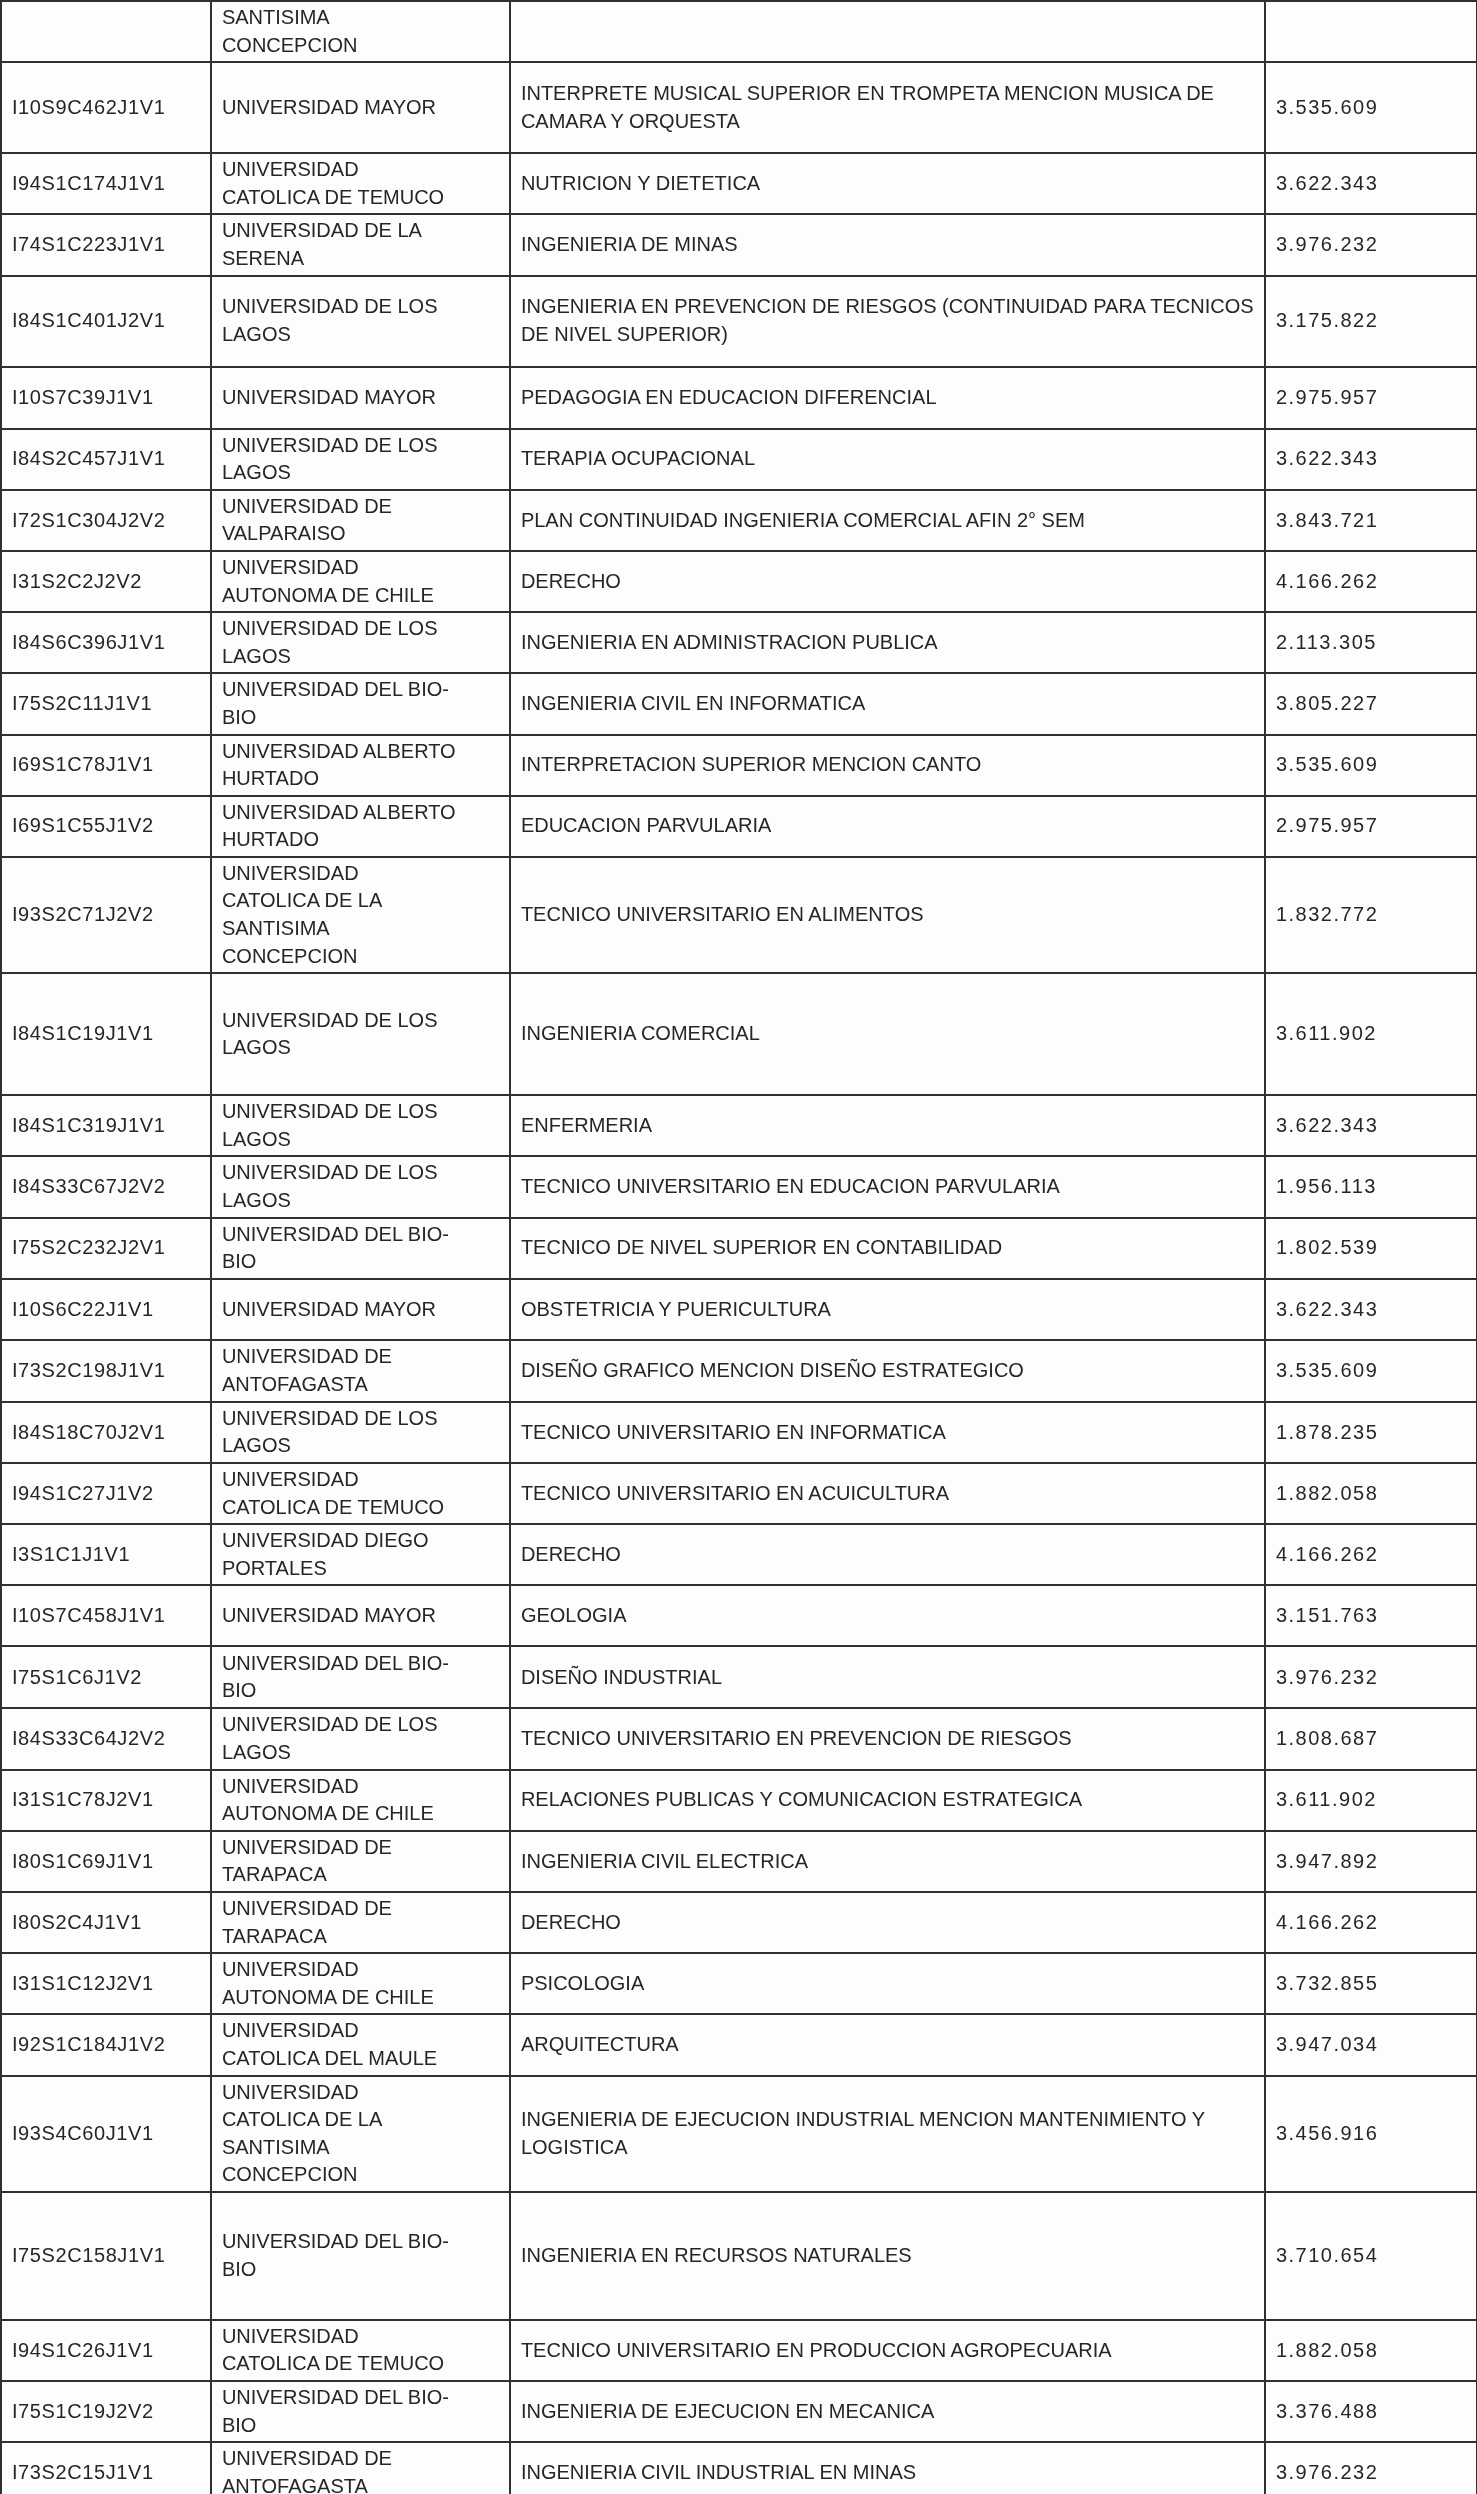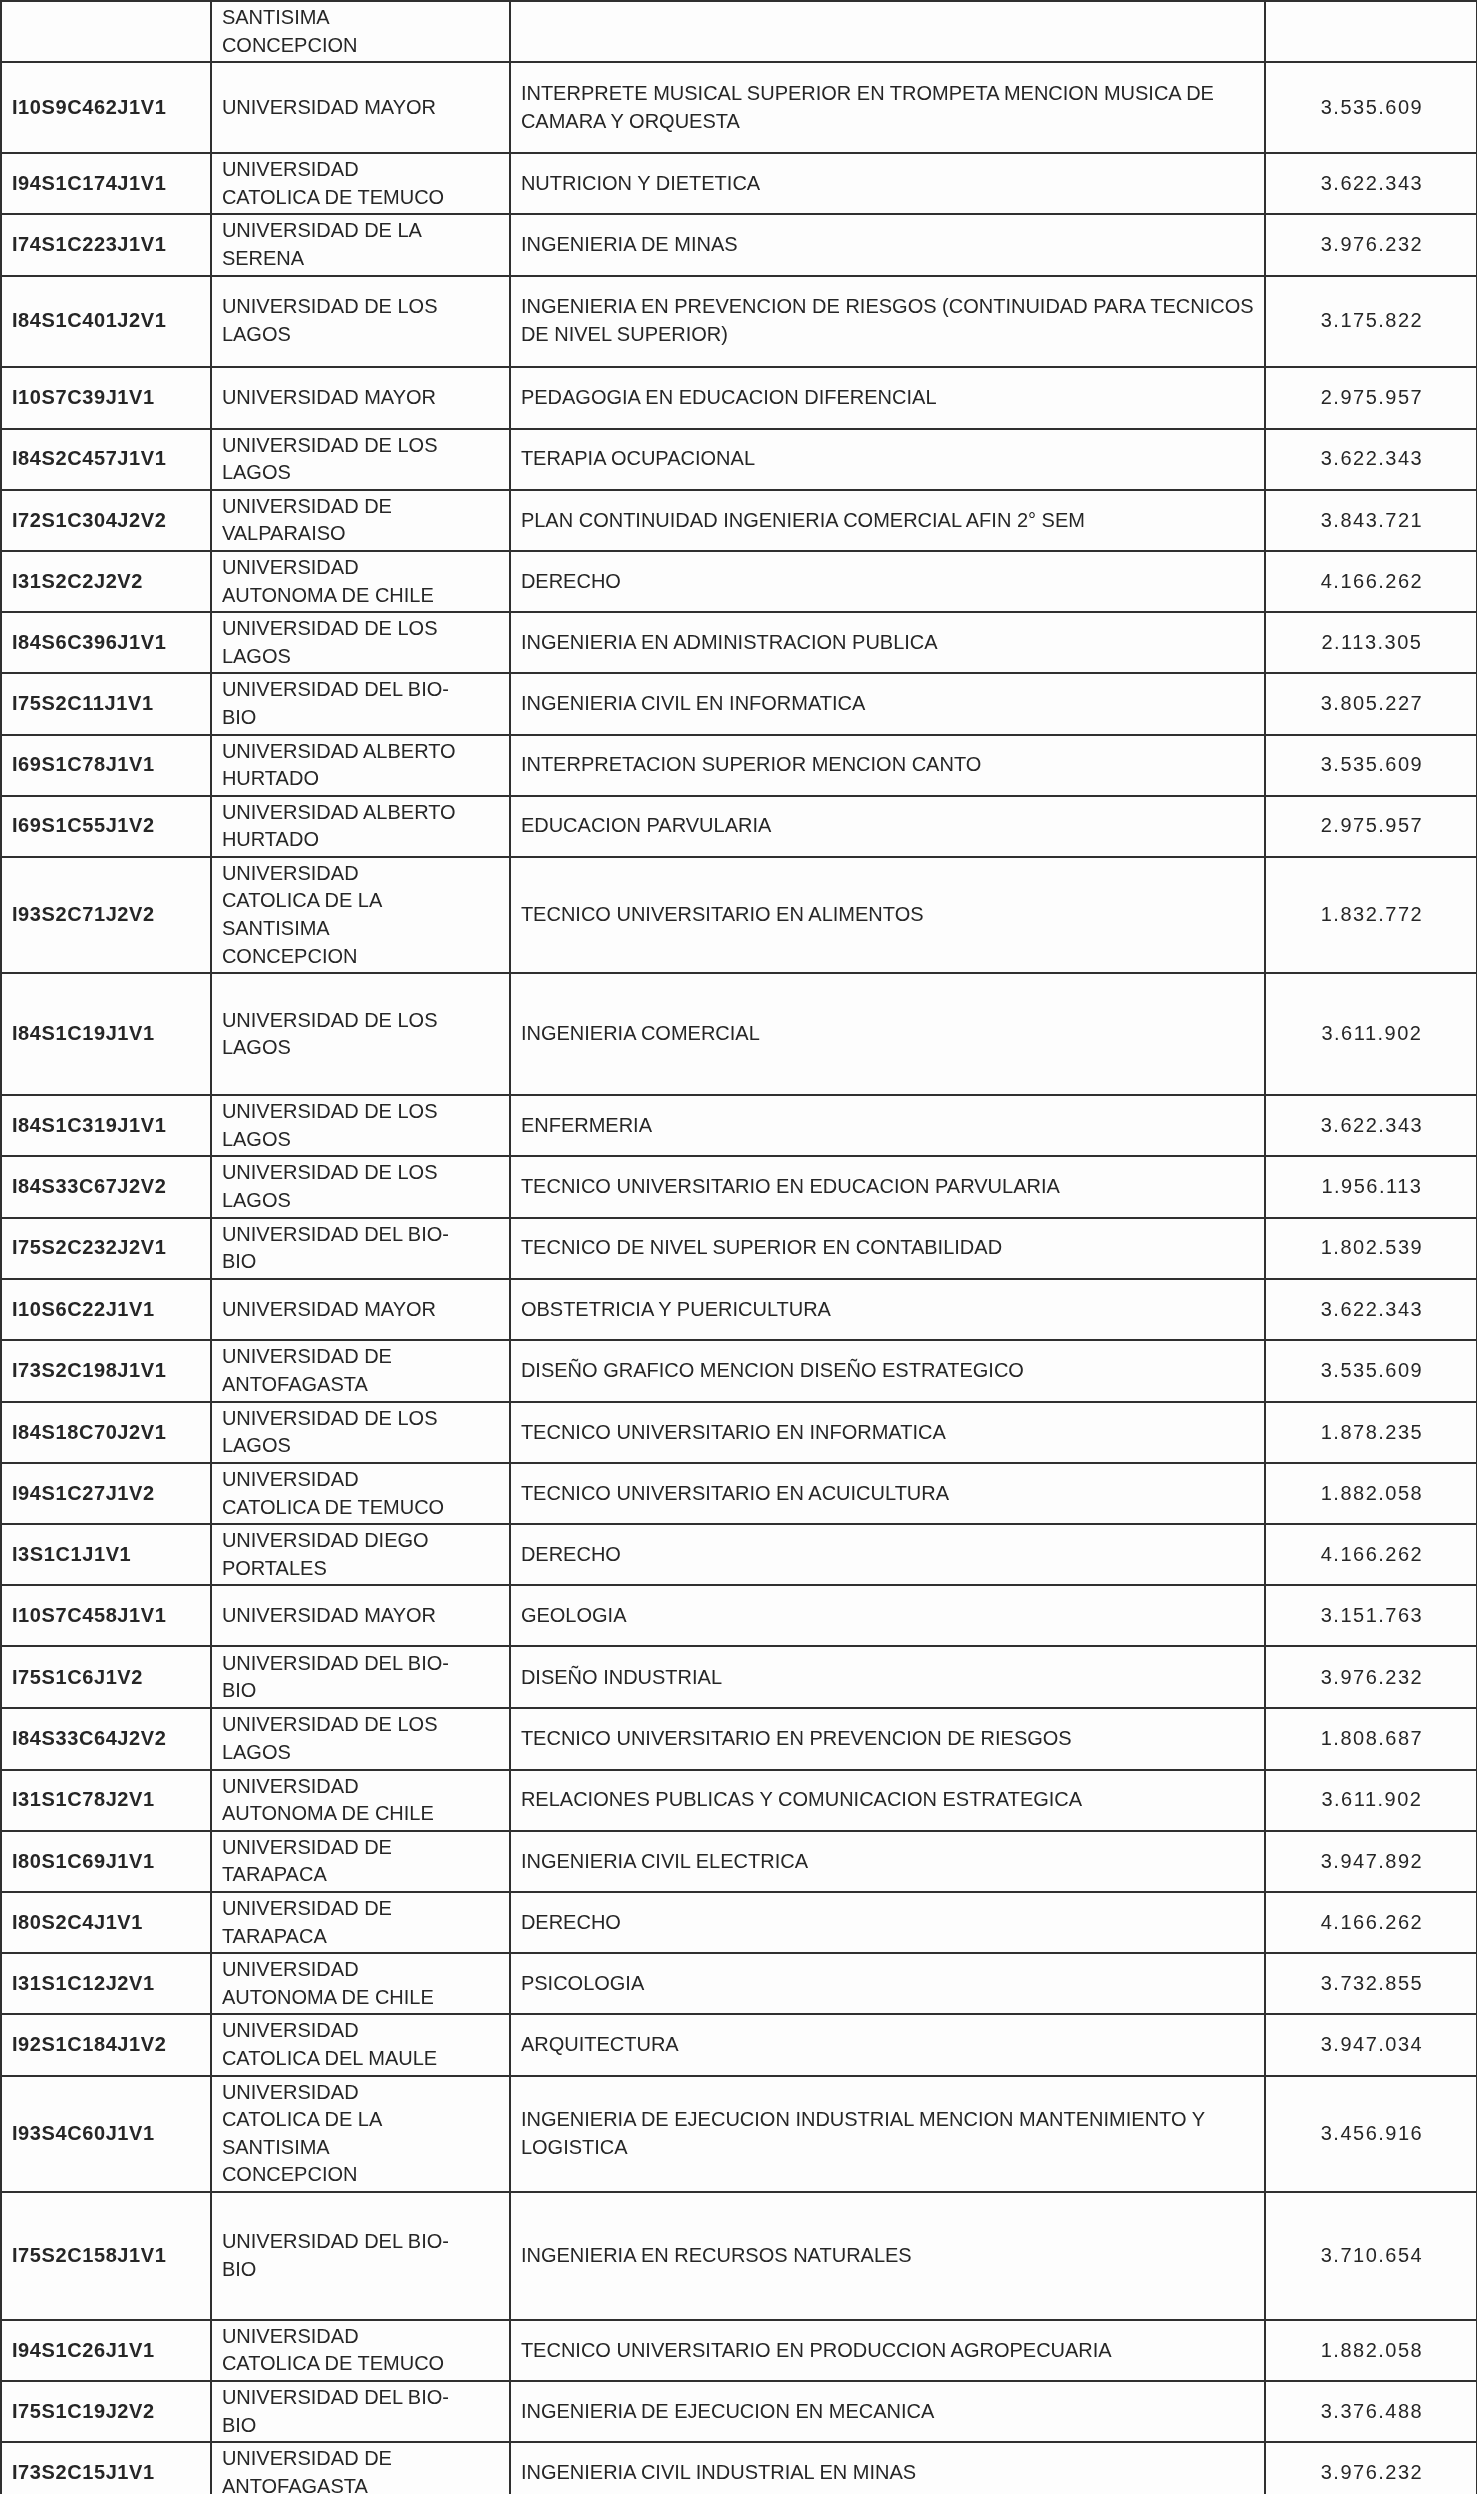--- a/index.html
+++ b/index.html
@@ -21,29 +21,28 @@
     background: #fdfdfd;
   }
   td {
     border: 2px solid #303030;
     vertical-align: middle;
     padding: 2px 9.9px;
     overflow: hidden;
   }
   td.c-code {
     letter-spacing: 0.6px;
-    font-weight: bold;
   }
   td.c-univ {
     white-space: pre-line;
   }
   td.c-prog {
   }
   td.c-val {
-    text-align: center;
+    text-align: left;
     padding-right: 8px;
     letter-spacing: 1.5px;
     margin-left: 11px;
   }
   
   tr { height: 61px; }
   tr:nth-child(2), tr:nth-child(5) { height: 91px; }
   tr:nth-child(6), tr:nth-child(20), tr:nth-child(25) { height: 62px; }
   tr:nth-child(15) { height: 122px; }
   tr:nth-child(33) { height: 128px; }

